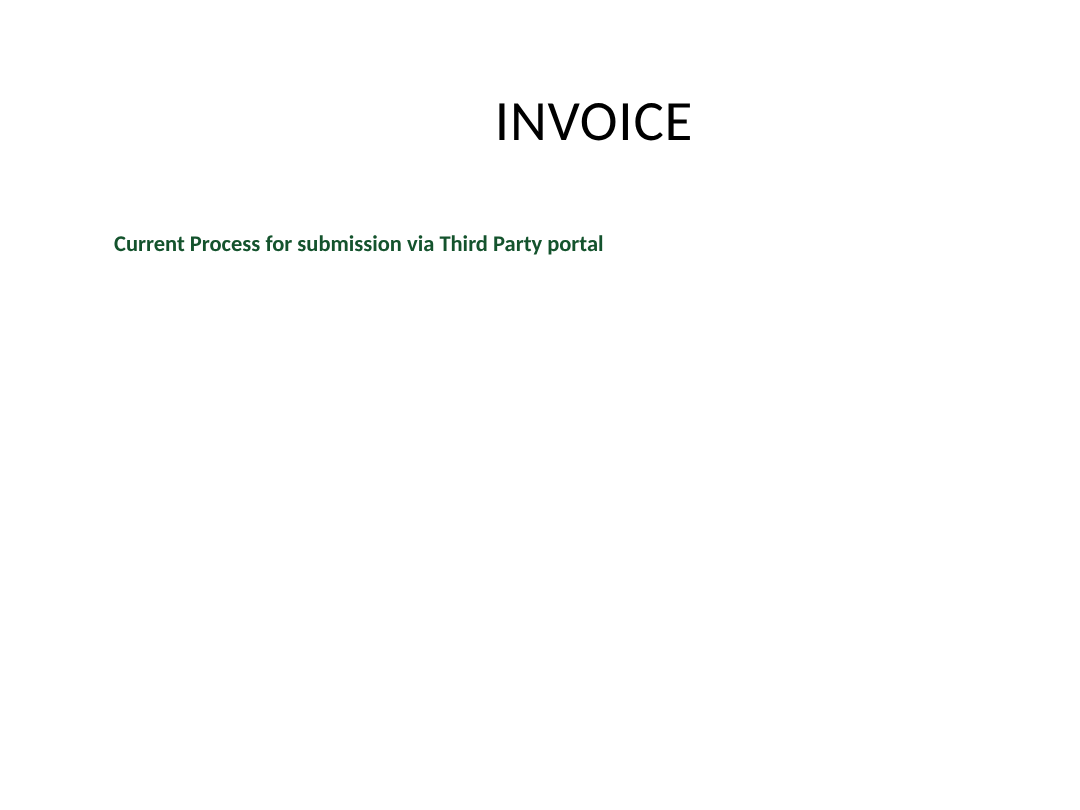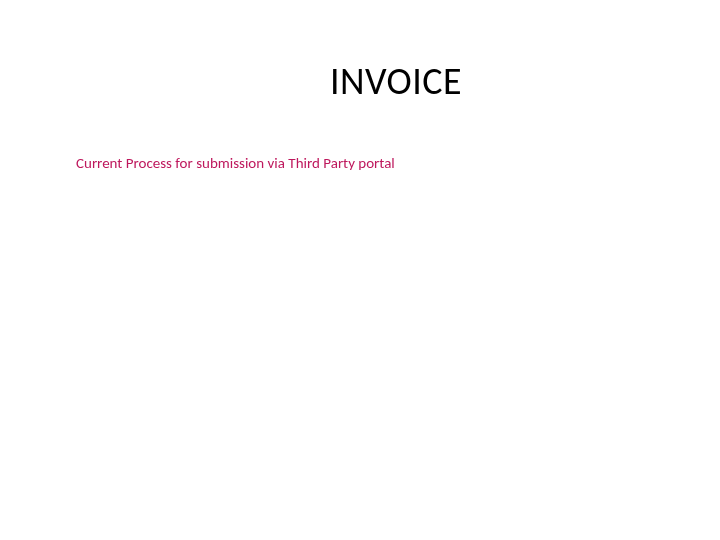--- a/index.html
+++ b/index.html
@@ -23,22 +23,22 @@
       font-size: 38px;
       font-weight: 400;
       color: #000000;
       letter-spacing: 0.5px;
     }
     .subtitle {
       position: absolute;
       top: 118px;
       left: 40px;
       font-size: 15px;
-      font-weight: 400;
-      color: #be185d;
+      font-weight: 700;
+      color: #14532d;
     }
   </style>
 </head>
 <body>
 
 <div class="title">INVOICE</div>
 
 <div class="subtitle">Current Process for submission via Third Party portal</div>
 
 </body></html>

